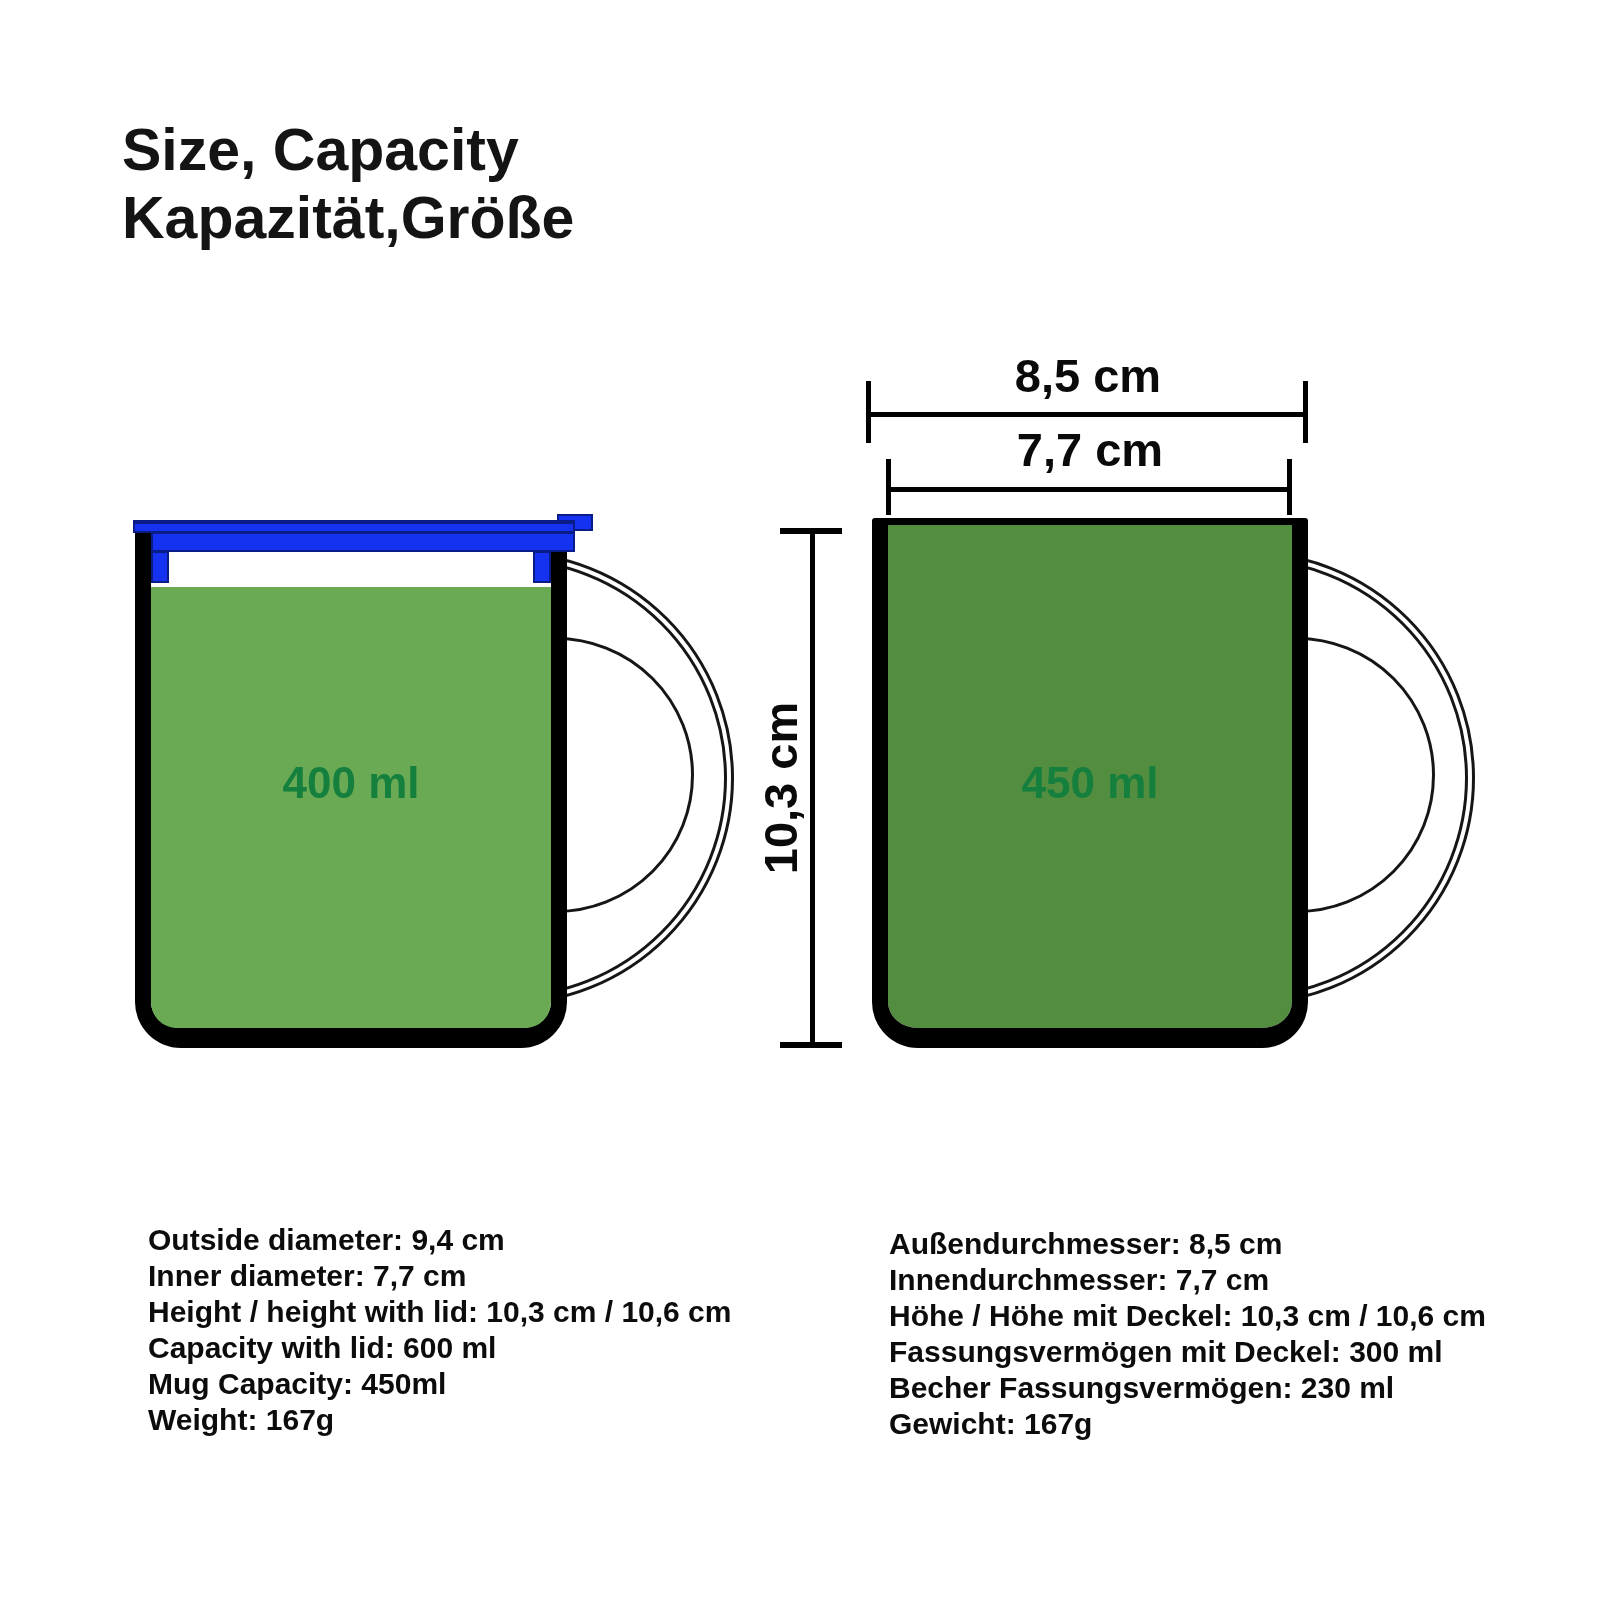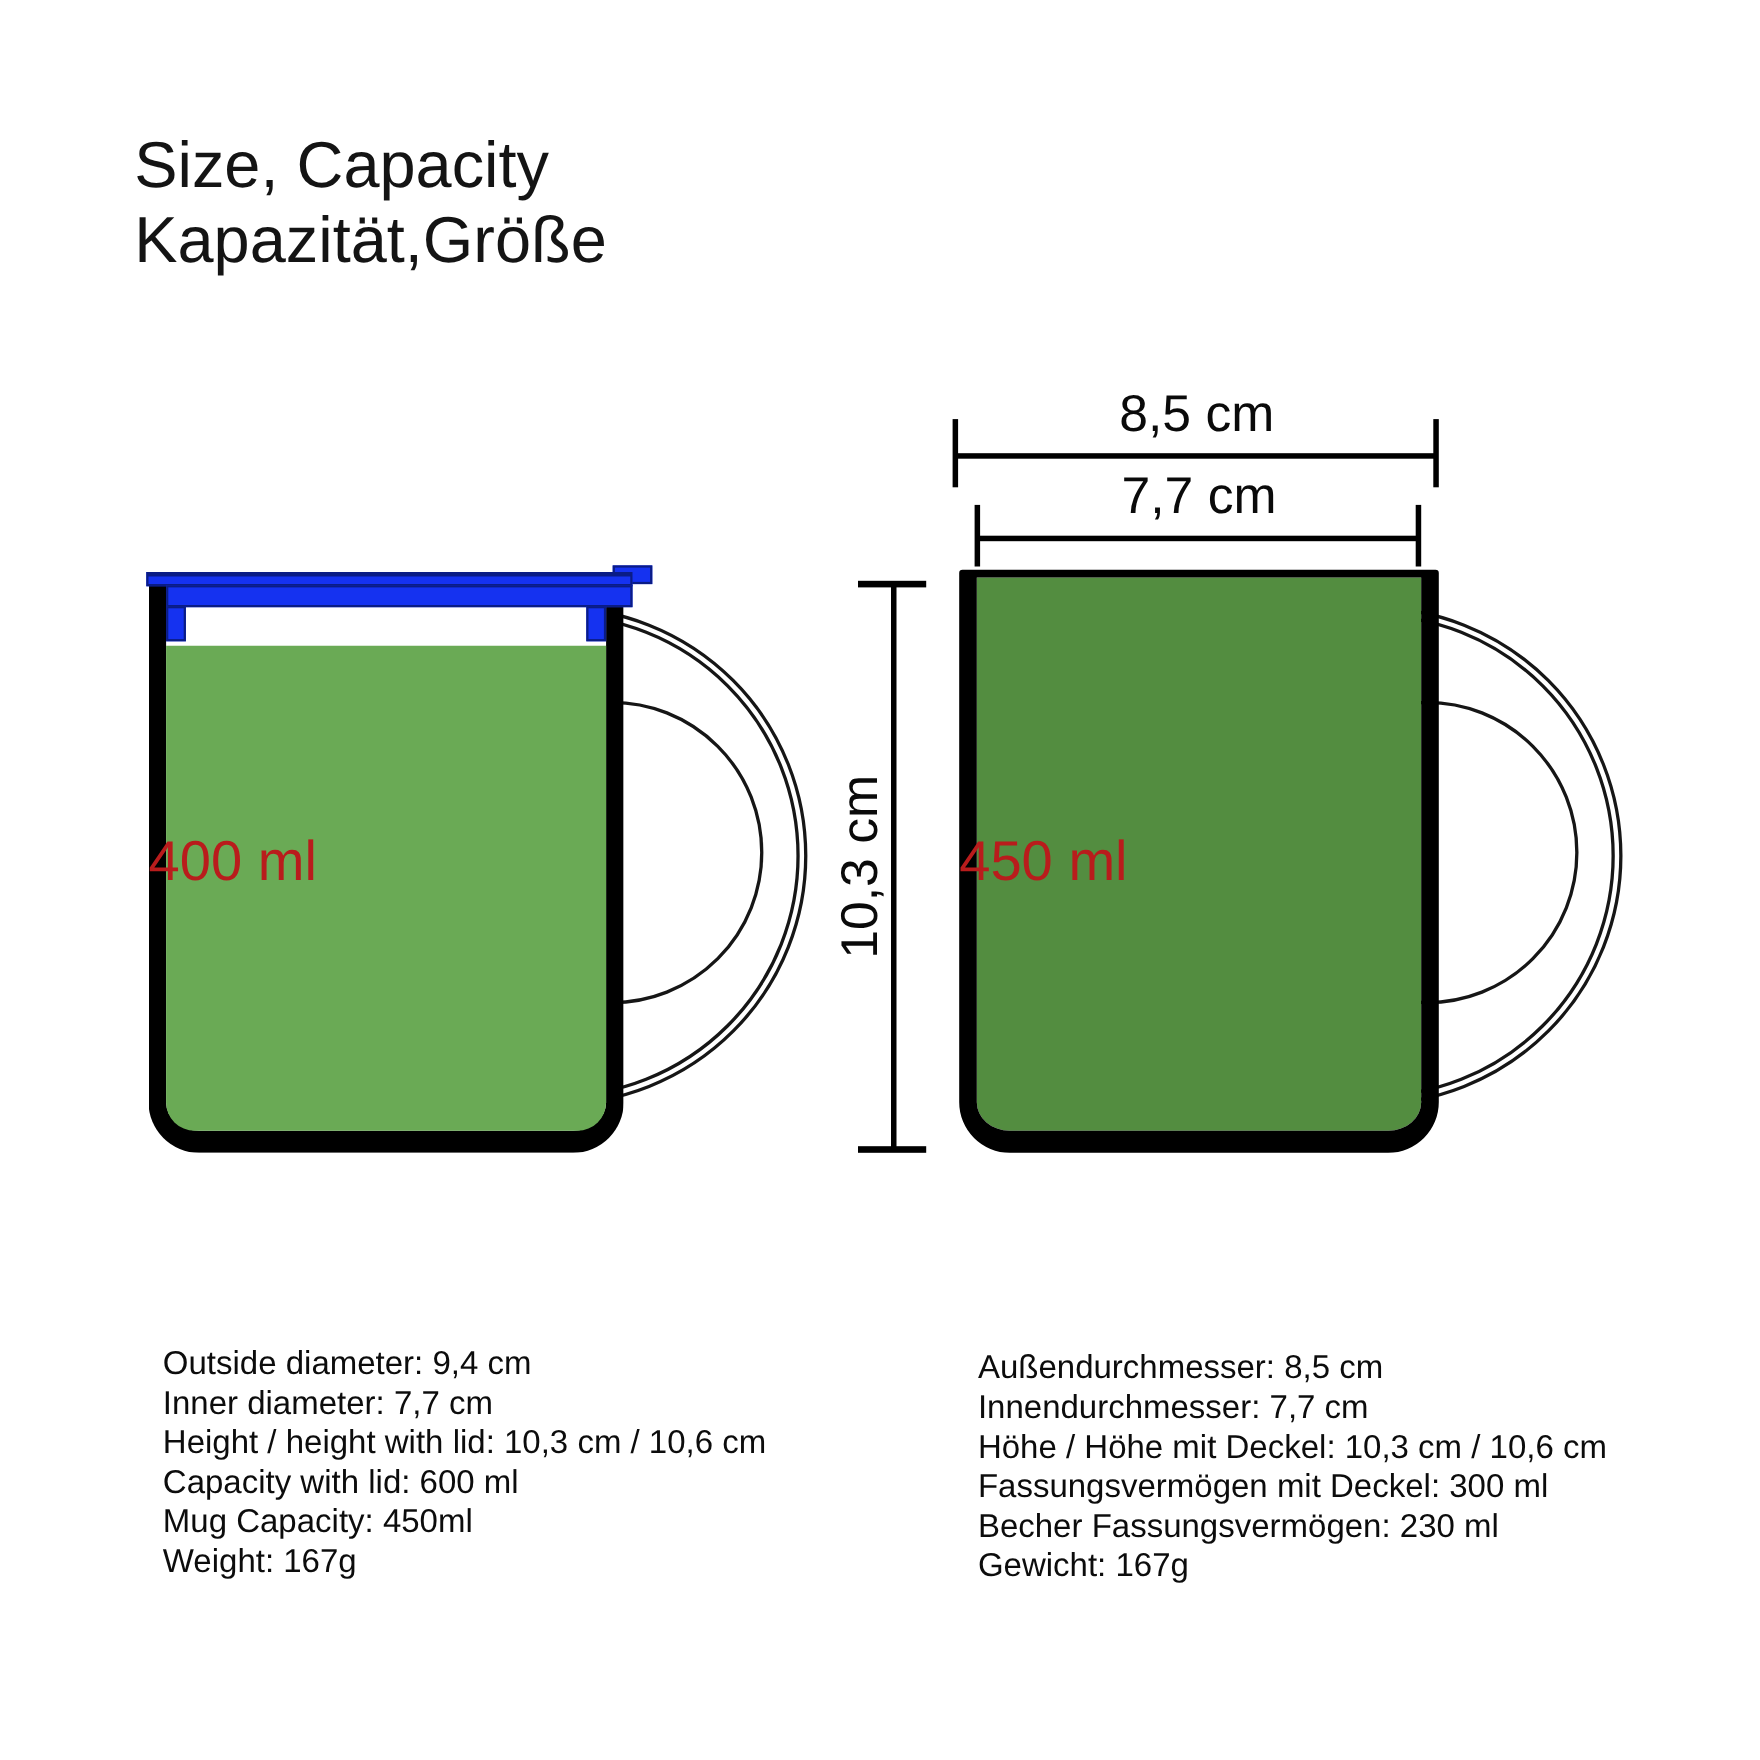--- a/index.html
+++ b/index.html
@@ -1,28 +1,28 @@
 <!DOCTYPE html>
 <html style="--mug_fill_left: #6AAA55; --mug_fill_right: #538D40; --lid_blue: #1532F0; --lid_edge: #0A1C85; --outline: #000000;"><head>
 <meta charset="utf-8">
 <style>
   html,body{margin:0;padding:0;background:#ffffff;}
   #stage{
     position:relative;width:1600px;height:1600px;background:#fff;overflow:hidden;
-    font-family:"Liberation Sans","DejaVu Sans",sans-serif;font-weight:normal;color:#111;
+    font-family:"Liberation Sans","DejaVu Sans",sans-serif;font-weight:bold;color:#111;
   }
   .abs{position:absolute;}
   
   .title{left:122px;top:116px;font-size:59px;line-height:68px;color:#141414;letter-spacing:0px;z-index:5;}
   
   .mug-body{box-sizing:border-box;border:16px solid #000;border-top-width:0;
     border-bottom-width:20px;border-radius:0 0 46px 46px;background:#fff;z-index:2;}
   .mug-body.right{border-top-width:7px;background:var(--mug_fill_right);background-clip:padding-box;border-radius:3px 3px 46px 46px;}
   .mug-fill{position:absolute;left:0;right:0;bottom:0;background:var(--mug_fill_left);border-radius:0 0 26px 26px;}
-  .cap-label{z-index:4;font-size:51px;line-height:60px;color:#b91c1c;}
+  .cap-label{z-index:4;font-size:44px;line-height:60px;color:#15803d;text-align:center;}
   
   .ring{border-radius:50%;border:3px solid #161616;z-index:1;}
   
   .lid{background:var(--lid_blue);border:2px solid var(--lid_edge);box-sizing:border-box;z-index:3;}
   .lid.topbar{border-top-width:4px;}
   
   .dim-line{background:#000;z-index:2;}
   .dim-tick{background:#000;z-index:2;}
   .dim-label{font-size:47px;line-height:52px;color:#0a0a0a;text-align:center;z-index:2;}
   .dim-label.vertical{transform:rotate(-90deg);transform-origin:center center;}

